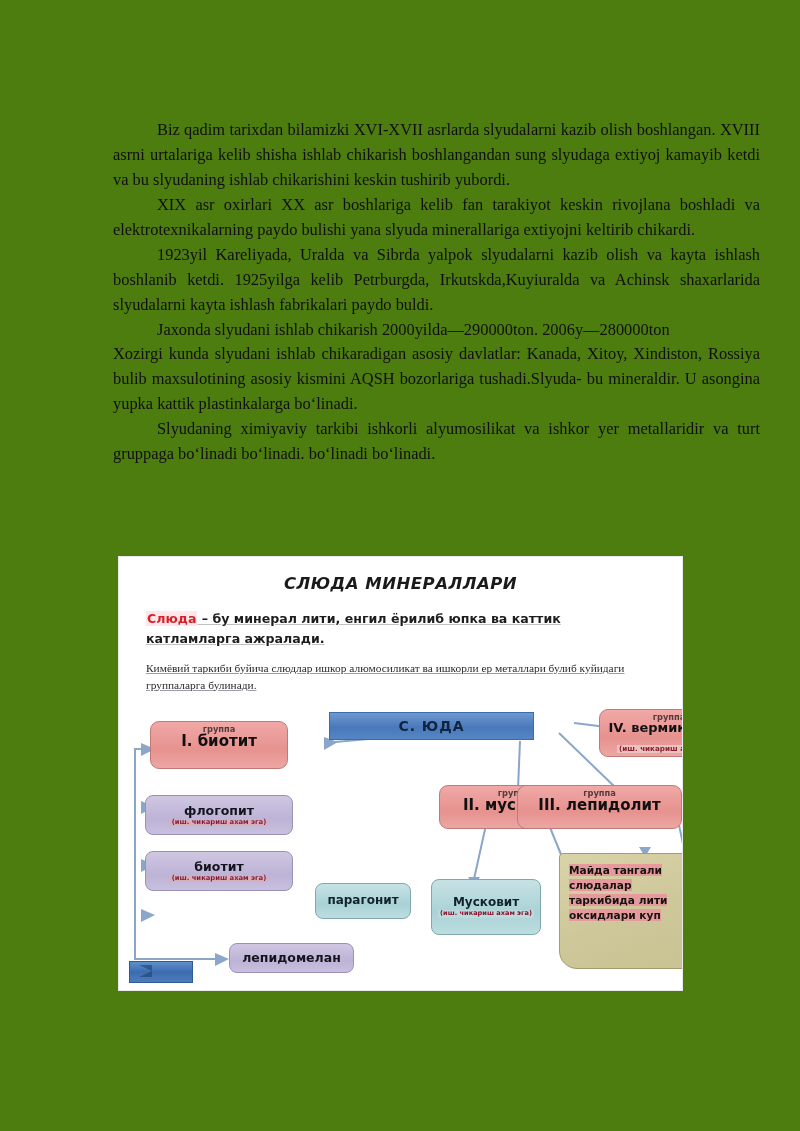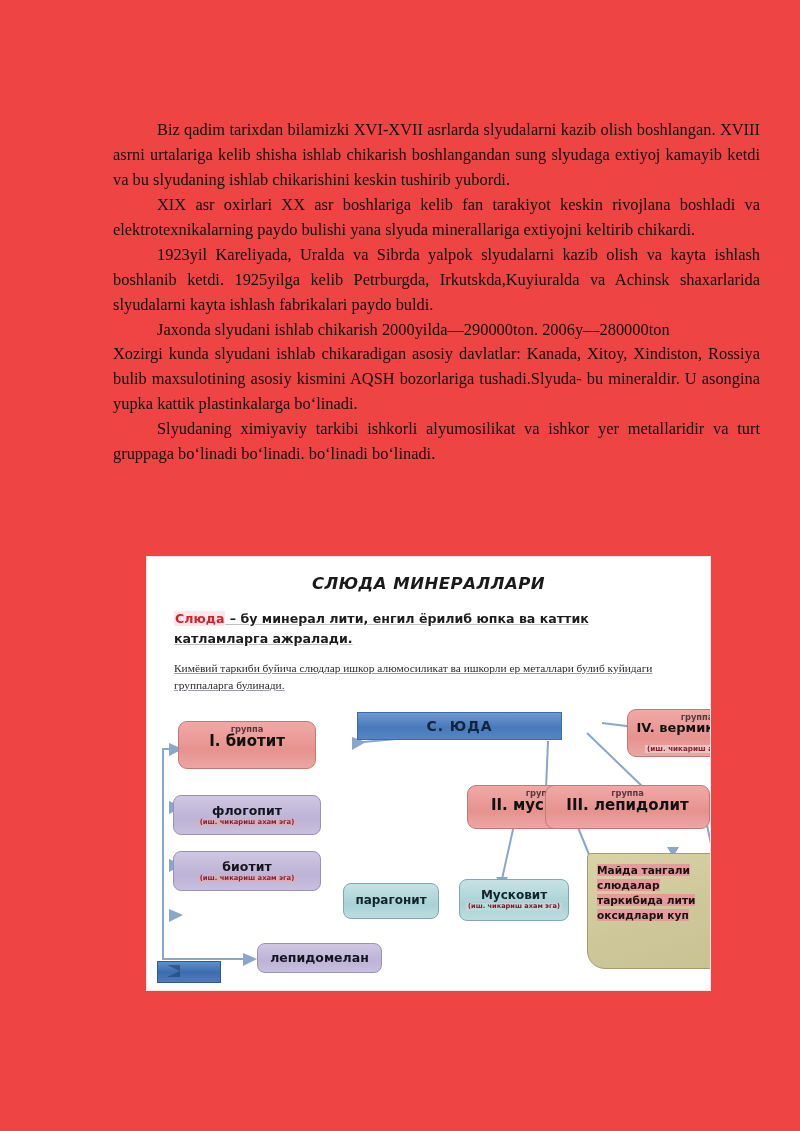--- a/index.html
+++ b/index.html
@@ -5,21 +5,21 @@
   html,body{margin:0;padding:0;}
   body{
     width:800px;height:1131px;
     background:#ffffff;
     font-family:"Liberation Serif", serif;
     overflow:hidden;
   }
   .page{
     position:relative;
     width:800px;height:1131px;
-    background:#ef4444;
+    background:#4d7c0f;
     box-sizing:border-box;
   }
   
   .textbody{
     position:absolute;
     left:113px; top:118px;
     width:647px;
     font-size:16.4px;
     line-height:1.52;
     color:#101010;
@@ -32,21 +32,20 @@
   
   .figure{
     position:absolute;
     left:118px; top:556px;
     width:565px; height:435px;
     background:#ffffff;
     border:1px solid #e9e9ea;
     box-sizing:border-box;
     overflow:hidden;
     font-family:"DejaVu Sans", sans-serif;
-    margin-left:28px;
   }
   .fig-title{
     position:absolute;
     left:0; top:17px; width:100%;
     text-align:center;
     font-size:16.5px;
     font-weight:bold;
     font-style:italic;
     letter-spacing:.5px;
     color:#1a1a1a;
@@ -250,21 +249,21 @@
     <div class="node n-violet" style="left:110px;top:386px;width:125px;height:30px;">
       <div class="vname">лепидомелан</div>
     </div>
 
     <div class="bluebar" style="left:10px;top:404px;width:62px;height:20px;"></div>
 
     <div class="node n-teal" style="left:196px;top:326px;width:96px;height:36px;">
       <div class="tname">парагонит</div>
     </div>
 
-    <div class="node n-teal" style="left:312px;top:322px;width:110px;height:42px;">
+    <div class="node n-teal" style="left:312px;top:322px;width:110px;height:56px;">
       <div class="tname">Мусковит</div>
       <div class="tsub">(иш. чикариш ахам эга)</div>
     </div>
 
     <div class="node n-khaki" style="left:440px;top:296px;width:135px;height:116px;">
       <span class="kline"><span class="hl">Майда тангали</span></span>
       <span class="kline"><span class="hl">слюдалар</span></span>
       <span class="kline"><span class="hl">таркибида лити</span></span>
       <span class="kline"><span class="hl">оксидлари куп</span></span>
     </div>

